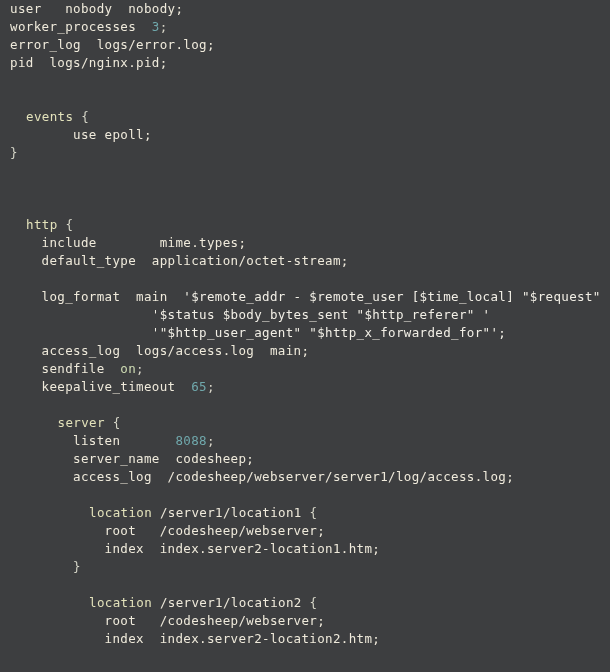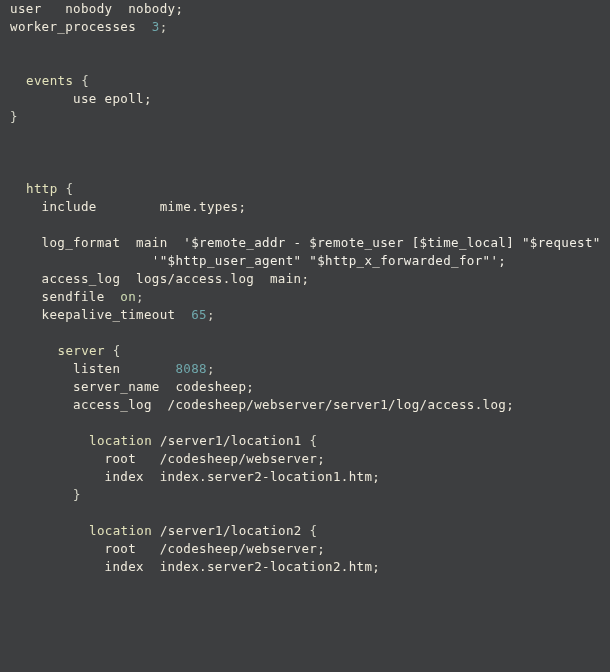--- a/index.html
+++ b/index.html
@@ -43,32 +43,36 @@
   .t-punct { color: #d8d5c8; }
   .t-plain { color: #efeadb; }
   .spacer { height: 18px; }
 </style>
 <style>.t-key,.t-val,.t-plain{color:#efeadb;}.t-num{color:#70a8ac;}.t-block{color:#e3e2bb;}.t-str{color:#f2efe6;}.t-on{color:#cfdcb4;}</style></head>
 <body style="background: rgb(61, 62, 64);">
 
 <div id="code-view" style="background: rgb(61, 62, 64);">
     <div class="code-line"><span class="tok t-key">user</span><span class="tok t-plain">   </span><span class="tok t-val">nobody</span><span class="tok t-plain">  </span><span class="tok t-val">nobody;</span></div>
     <div class="code-line"><span class="tok t-key">worker_processes</span><span class="tok t-plain">  </span><span class="tok t-num">3</span><span class="tok t-punct">;</span></div>
+    <div class="code-line"><span class="tok t-key">error_log</span><span class="tok t-plain">  </span><span class="tok t-val">logs/error.log;</span></div>
+    <div class="code-line"><span class="tok t-key">pid</span><span class="tok t-plain">  </span><span class="tok t-val">logs/nginx.pid;</span></div>
     <div class="code-line spacer">&nbsp;</div>
     <div class="code-line spacer">&nbsp;</div>
     <div class="code-line"><span class="tok t-block">events</span><span class="tok t-plain"> </span><span class="tok t-brace">{</span></div>
     <div class="code-line"><span class="tok t-val">        use epoll;</span></div>
     <div class="code-line"><span class="tok t-brace">}</span></div>
     <div class="code-line spacer">&nbsp;</div>
     <div class="code-line spacer">&nbsp;</div>
     <div class="code-line spacer">&nbsp;</div>
     <div class="code-line"><span class="tok t-block">http</span><span class="tok t-plain"> </span><span class="tok t-brace">{</span></div>
     <div class="code-line"><span class="tok t-plain">    </span><span class="tok t-key">include</span><span class="tok t-plain">        </span><span class="tok t-val">mime.types;</span></div>
+    <div class="code-line"><span class="tok t-plain">    </span><span class="tok t-key">default_type</span><span class="tok t-plain">  </span><span class="tok t-val">application/octet-stream;</span></div>
     <div class="code-line spacer">&nbsp;</div>
     <div class="code-line"><span class="tok t-plain">    </span><span class="tok t-key">log_format</span><span class="tok t-plain">  </span><span class="tok t-val">main</span><span class="tok t-plain">  </span><span class="tok t-str">'$remote_addr - $remote_user [$time_local] "$request" '</span></div>
+    <div class="code-line"><span class="tok t-plain">                  </span><span class="tok t-str">'$status $body_bytes_sent "$http_referer" '</span></div>
     <div class="code-line"><span class="tok t-plain">                  </span><span class="tok t-str">'"$http_user_agent" "$http_x_forwarded_for"';</span></div>
     <div class="code-line"><span class="tok t-plain">    </span><span class="tok t-key">access_log</span><span class="tok t-plain">  </span><span class="tok t-val">logs/access.log  main;</span></div>
     <div class="code-line"><span class="tok t-plain">    </span><span class="tok t-key">sendfile</span><span class="tok t-plain">  </span><span class="tok t-on">on</span><span class="tok t-punct">;</span></div>
     <div class="code-line"><span class="tok t-plain">    </span><span class="tok t-key">keepalive_timeout</span><span class="tok t-plain">  </span><span class="tok t-num">65</span><span class="tok t-punct">;</span></div>
     <div class="code-line spacer">&nbsp;</div>
     <div class="code-line"><span class="tok t-plain">    </span><span class="tok t-block">server</span><span class="tok t-plain"> </span><span class="tok t-brace">{</span></div>
     <div class="code-line"><span class="tok t-plain">        </span><span class="tok t-key">listen</span><span class="tok t-plain">       </span><span class="tok t-num">8088</span><span class="tok t-punct">;</span></div>
     <div class="code-line"><span class="tok t-plain">        </span><span class="tok t-key">server_name</span><span class="tok t-plain">  </span><span class="tok t-val">codesheep;</span></div>
     <div class="code-line"><span class="tok t-plain">        </span><span class="tok t-key">access_log</span><span class="tok t-plain">  </span><span class="tok t-val">/codesheep/webserver/server1/log/access.log;</span></div>
     <div class="code-line spacer">&nbsp;</div>

